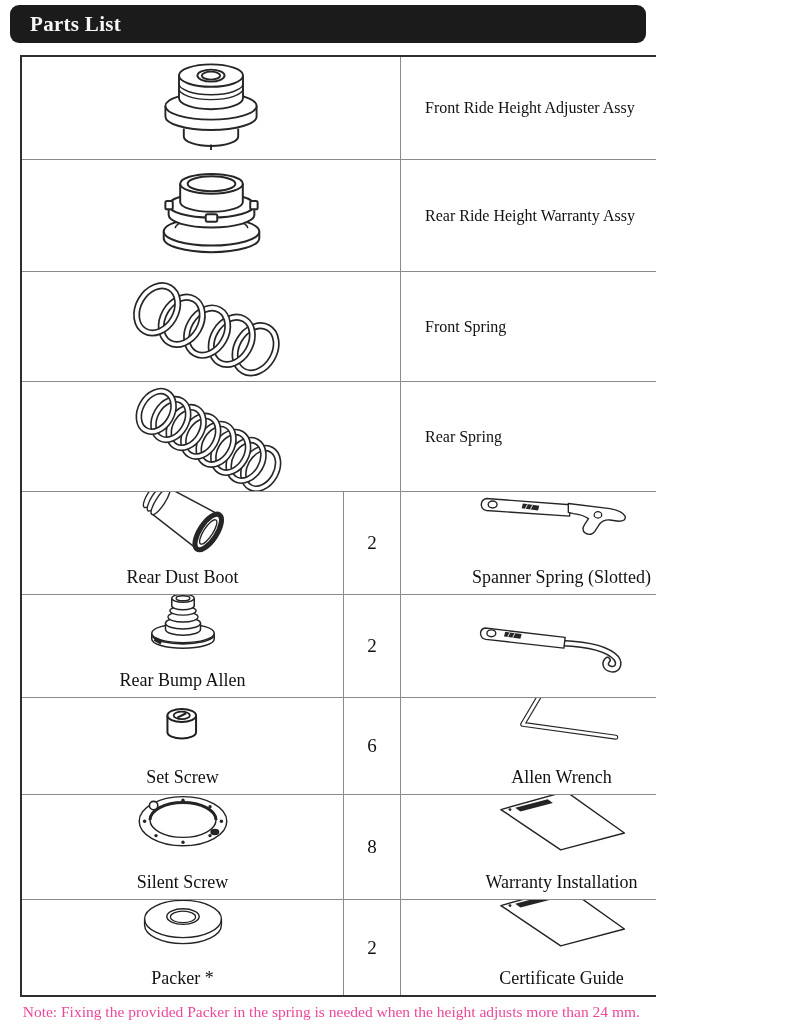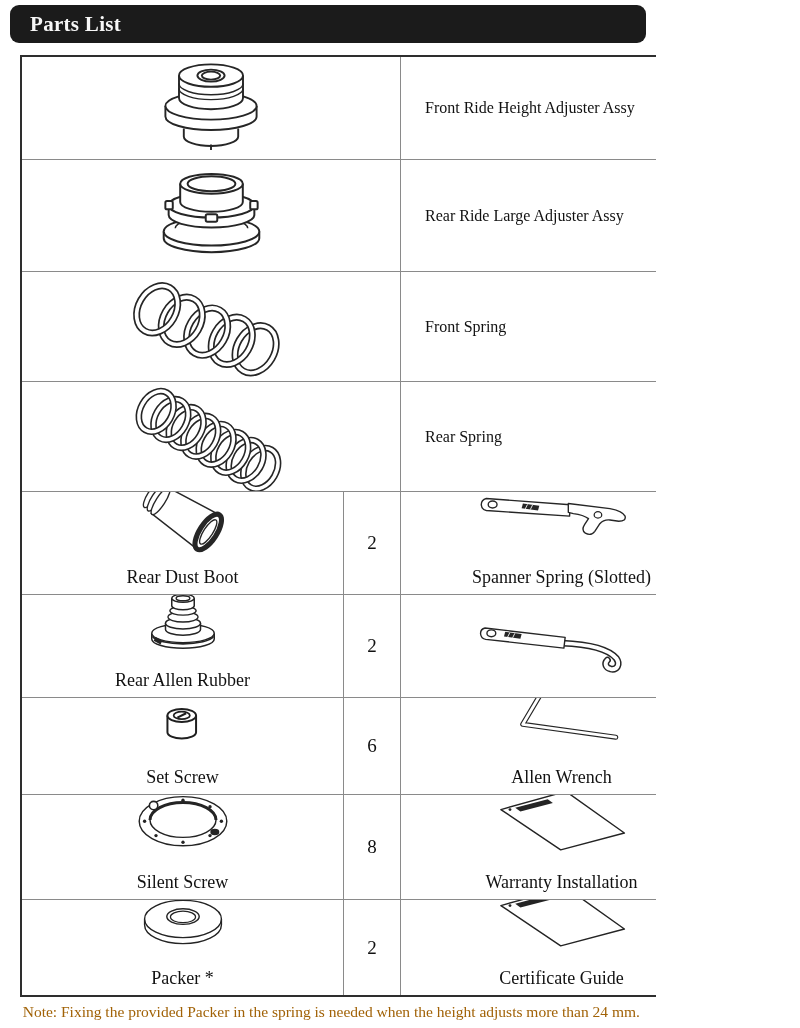--- a/index.html
+++ b/index.html
@@ -15,21 +15,21 @@
   .cell{border-right:1px solid #8a8a8a;border-bottom:1px solid #8a8a8a;
         display:flex;align-items:center;justify-content:center;box-sizing:border-box;overflow:hidden;}
   .noR{border-right:none;}
   .noB{border-bottom:none;}
   .span2{grid-column:span 2;}
   .label{justify-content:flex-start;padding-left:24px;font-size:16px;}
   .qty{font-size:19px;}
   .part{flex-direction:column;justify-content:flex-end;padding:4px 0 6px 0;}
   .part .part-visual{flex:1;display:flex;align-items:center;justify-content:center;width:100%;}
   .part .caption{font-size:18px;line-height:22px;margin-top:12px;}
-  .note{position:absolute;top:1003px;right:16px;font-size:15.5px;color:#a16207;}
+  .note{position:absolute;top:1003px;right:16px;font-size:15.5px;color:#ec4899;}
   svg{display:block;}
 </style>
 </head>
 <body>
 
 <div class="page">
 
   <div class="header">
     <span class="title">Parts List</span>
   </div>
@@ -65,21 +65,21 @@
           <ellipse cx="100" cy="50" rx="52" ry="15"></ellipse>
           <rect x="93" y="61" width="14" height="9" rx="2"></rect>
           <rect x="44" y="45" width="9" height="10" rx="2"></rect>
           <rect x="147" y="45" width="9" height="10" rx="2"></rect>
           <path d="M62,24 v22 a38,12 0 0 0 76,0 v-22"></path>
           <ellipse cx="100" cy="24" rx="38" ry="12"></ellipse>
           <ellipse cx="100" cy="24" rx="29" ry="9"></ellipse>
         </g>
       </svg>
     </div>
-    <div class="cell label">Rear Ride Large Adjuster Assy</div>
+    <div class="cell label">Rear Ride Height Warranty Assy</div>
     <div class="cell qty noR">2</div>
 
     <div class="cell span2">
       <svg width="200" height="108" viewBox="0 0 260 140">
         <g fill="#fff" fill-rule="evenodd" stroke="#262626" stroke-width="2.2">
           <g transform="translate(188,99) rotate(30)">
               <path d="M-28,0 a28,36 0 1 0 56,0 a28,36 0 1 0 -56,0 M-21,0 a21,29 0 1 0 42,0 a21,29 0 1 0 -42,0"></path>
             </g>
           <g transform="translate(157,88) rotate(30)">
               <path d="M-28,0 a28,36 0 1 0 56,0 a28,36 0 1 0 -56,0 M-21,0 a21,29 0 1 0 42,0 a21,29 0 1 0 -42,0"></path>
@@ -176,21 +176,21 @@
             <path d="M52,66 v10 a28,9 0 0 0 56,0 v-10" stroke-width="2.4"></path>
             <ellipse cx="80" cy="66" rx="28" ry="9" stroke-width="2.4"></ellipse>
             <ellipse cx="80" cy="56" rx="24" ry="8" stroke-width="2.2"></ellipse>
             <ellipse cx="80" cy="46" rx="21" ry="7" stroke-width="2.2"></ellipse>
             <path d="M62,26 v12 a18,6.5 0 0 0 36,0 V26" stroke-width="2.4"></path>
             <ellipse cx="80" cy="26" rx="18" ry="6.5" stroke-width="2.4"></ellipse>
             <ellipse cx="80" cy="26" rx="11" ry="4" stroke-width="2.2"></ellipse>
           </g>
         </svg>
       </div>
-      <div class="caption">Rear Allen Rubber</div>
+      <div class="caption">Rear Bump Allen</div>
     </div>
     <div class="cell qty">2</div>
     <div class="cell part">
       <div class="part-visual">
         <svg width="190" height="82" viewBox="0 0 300 130">
           <g stroke="#262626" stroke-linejoin="round" stroke-linecap="round">
             <path d="M150,62 C198,64 224,72 236,86 C243,96 237,105 227,103 C219,101 217,94 222,89" fill="none" stroke="#262626" stroke-width="11"></path>
             <path d="M150,62 C198,64 224,72 236,86 C243,96 237,105 227,103 C219,101 217,94 222,89" fill="none" stroke="#fff" stroke-width="6.2"></path>
             <path d="M28,38 Q20,40 21,48 Q22,55 29,56 L153,70 L155,53 Z" fill="#fff" stroke-width="2.2"></path>
             <ellipse cx="38" cy="46.5" rx="7" ry="5.5" fill="#fff" stroke-width="2.2"></ellipse>

